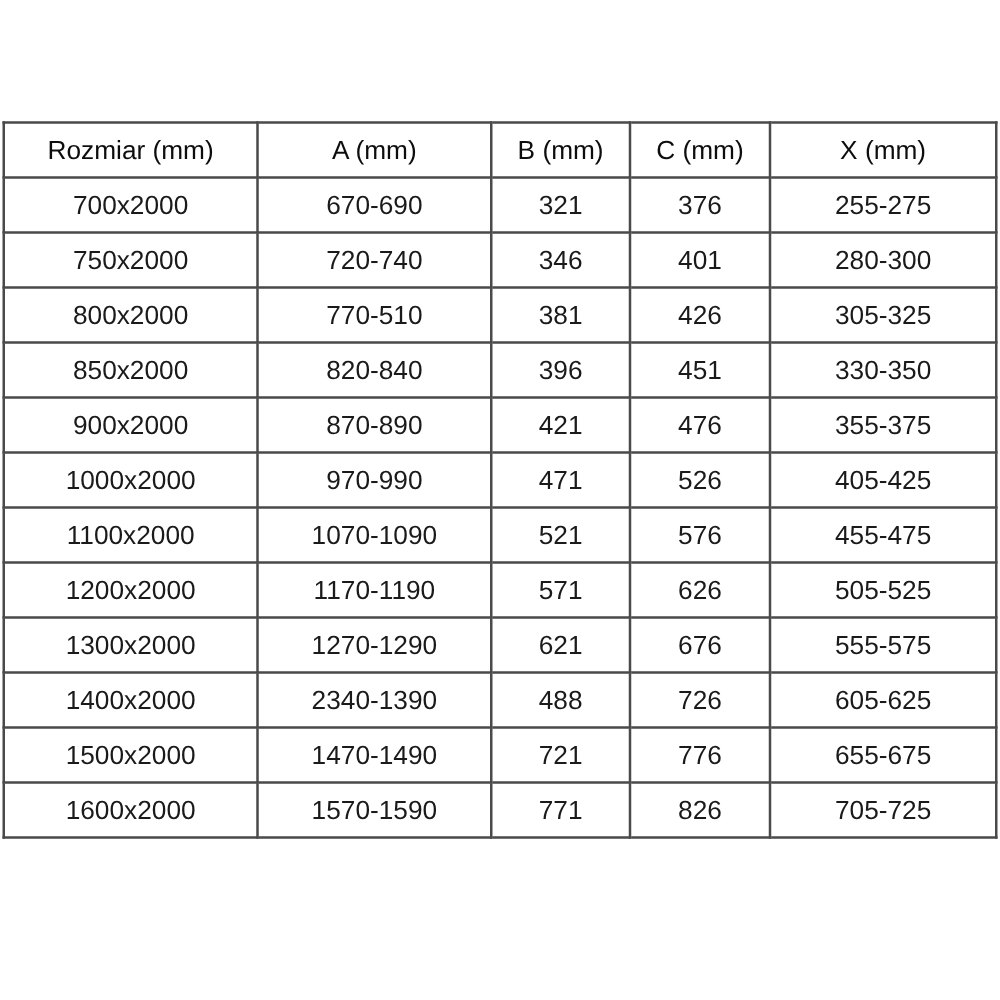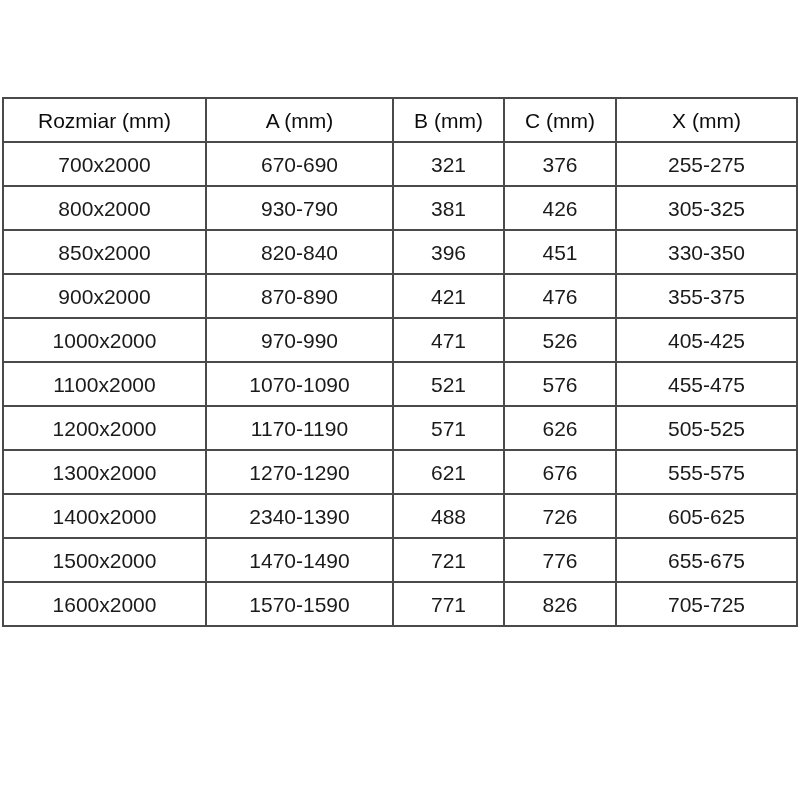--- a/index.html
+++ b/index.html
@@ -71,22 +71,29 @@
   </thead>
   <tbody>
       <tr>
         <td>700x2000</td>
         <td>670-690</td>
         <td>321</td>
         <td>376</td>
         <td>255-275</td>
       </tr>
       <tr>
+        <td>750x2000</td>
+        <td>720-740</td>
+        <td>346</td>
+        <td>401</td>
+        <td>280-300</td>
+      </tr>
+      <tr>
         <td>800x2000</td>
-        <td>930-790</td>
+        <td>770-510</td>
         <td>381</td>
         <td>426</td>
         <td>305-325</td>
       </tr>
       <tr>
         <td>850x2000</td>
         <td>820-840</td>
         <td>396</td>
         <td>451</td>
         <td>330-350</td>

